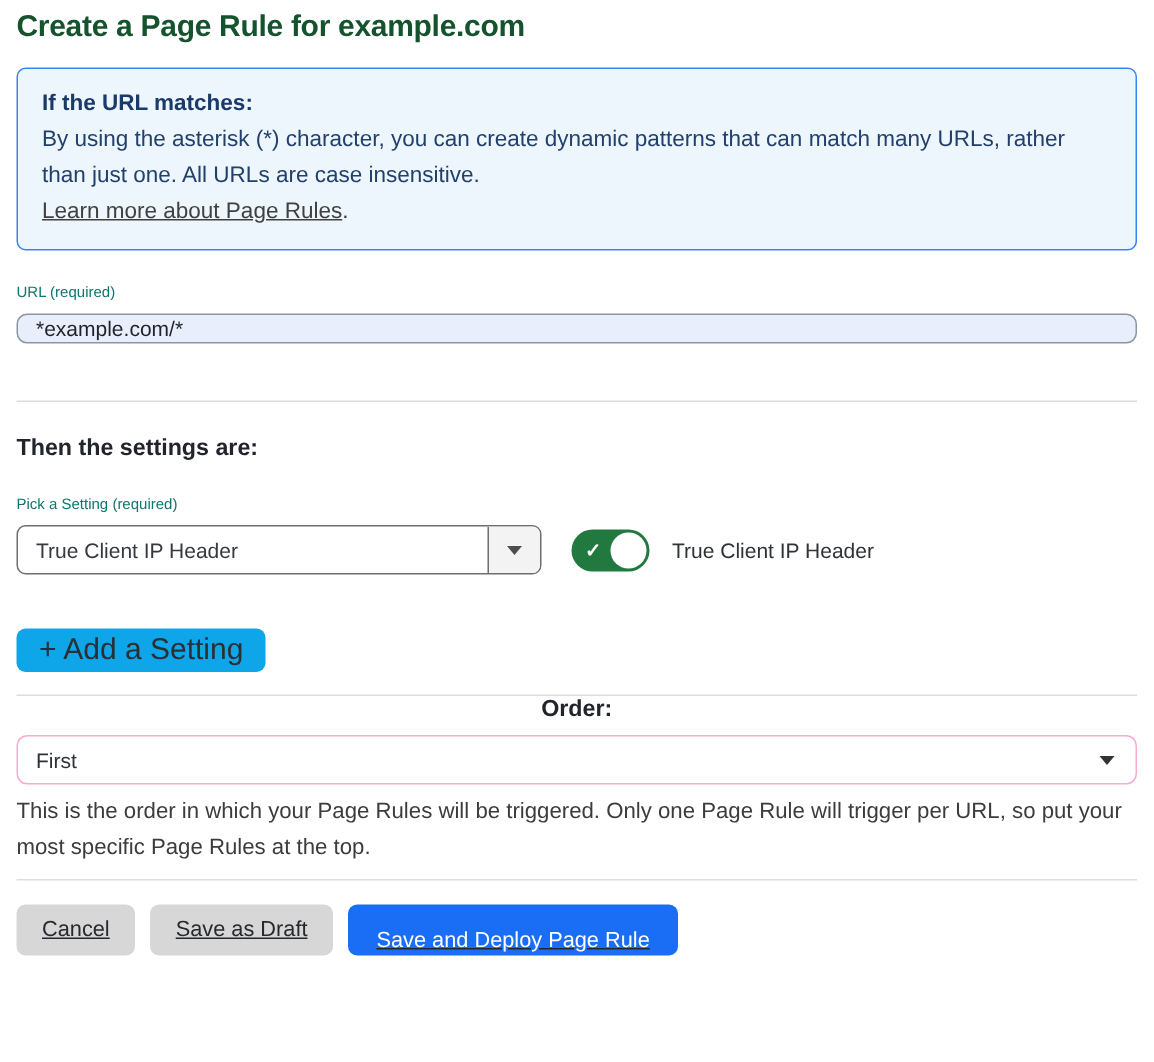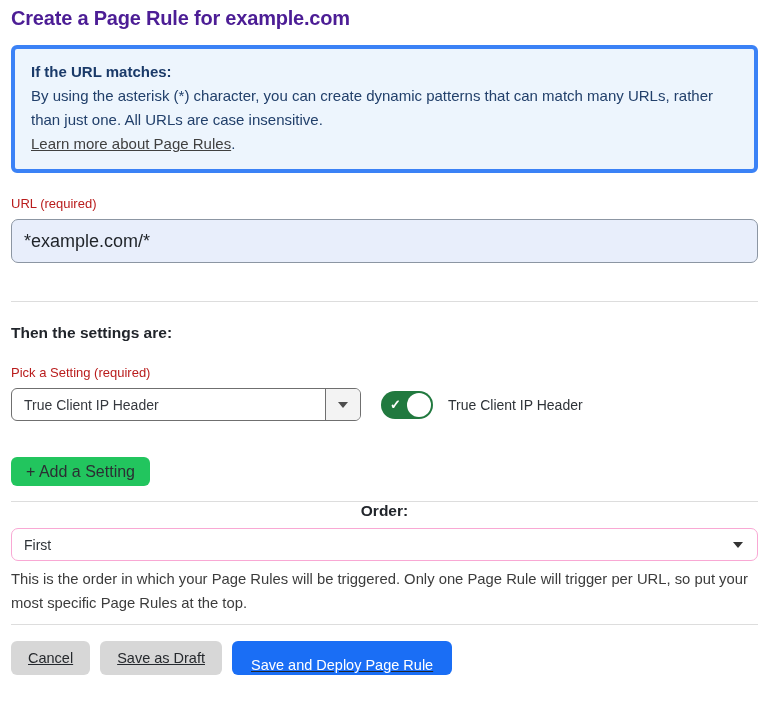--- a/index.html
+++ b/index.html
@@ -7,44 +7,44 @@
   body {
     width: 769px; height: 708px; overflow: hidden;
     background: #ffffff;
     font-family: "Liberation Sans", sans-serif;
     color: #24282e;
   }
   .container { padding: 7px 11px 0 11px; }
 
   .page-title {
     font-size: 20px; font-weight: 700; margin: 0;
-    color: #4c1d95; letter-spacing: -0.2px;
+    color: #14532d; letter-spacing: -0.2px;
   }
 
   .info-box {
     margin-top: 15px;
     background: #edf5fd;
-    border: 4px solid #3b82f6;
+    border: 1px solid #3b82f6;
     border-radius: 6px;
     padding: 11px 16px 13px 16px;
     font-size: 15px; line-height: 24px;
     color: #22406b;
   }
   .info-heading { font-weight: 700; color: #1a3a69; }
   .info-link { color: #404040; text-decoration: underline; cursor: pointer; }
   .info-link-suffix { color: #22406b; }
 
-  .field-label { margin-top: 23px; font-size: 13px; color: #b91c1c; }
+  .field-label { margin-top: 23px; font-size: 10px; color: #0f766e; }
   .small-gap { margin-top: 8px; }
 
   .url-input {
-    display: block; width: 100%; height: 44px;
+    display: block; width: 100%; height: 20px;
     background: #e8eefb;
     border: 1px solid #8c96a3; border-radius: 7px;
-    padding: 0 12px; font-size: 18px; color: #1f2328;
+    padding: 0 12px; font-size: 14px; color: #1f2328;
     font-family: "Liberation Sans", sans-serif;
   }
 
   hr { border: none; border-top: 1px solid #dddddd; margin: 0; }
   .hr1 { margin-top: 38px; }
   .hr2 { margin-top: 15px; }
   .hr3 { margin-top: 9px; }
 
   .section-heading { font-size: 15.5px; font-weight: 700; color: #21252b; margin-top: 22px; }
   .order-heading { margin-top: 0; text-align: center; }
@@ -85,22 +85,22 @@
   }
   .toggle-knob {
     position: absolute; right: 2px; top: 2px;
     width: 24px; height: 24px; background: #ffffff; border-radius: 50%;
   }
   .toggle-label { margin-left: 15px; font-size: 14px; color: #2e3338; }
 
   .add-btn {
     margin-top: 36px;
     height: 29px; padding: 0 15px;
-    background: #22c55e; border: none; border-radius: 6px;
-    font-size: 16px; color: #2b2f33; cursor: pointer;
+    background: #0ea5e9; border: none; border-radius: 6px;
+    font-size: 20px; color: #2b2f33; cursor: pointer;
     font-family: "Liberation Sans", sans-serif;
   }
 
   .select-full {
     position: relative; margin-top: 8px;
     width: 100%; height: 33px;
     border: 1px solid #f9a8d4; border-radius: 7px;
     display: flex; align-items: center;
     padding: 0 12px; font-size: 14px; color: #2e3338;
     background: #ffffff; cursor: pointer;

